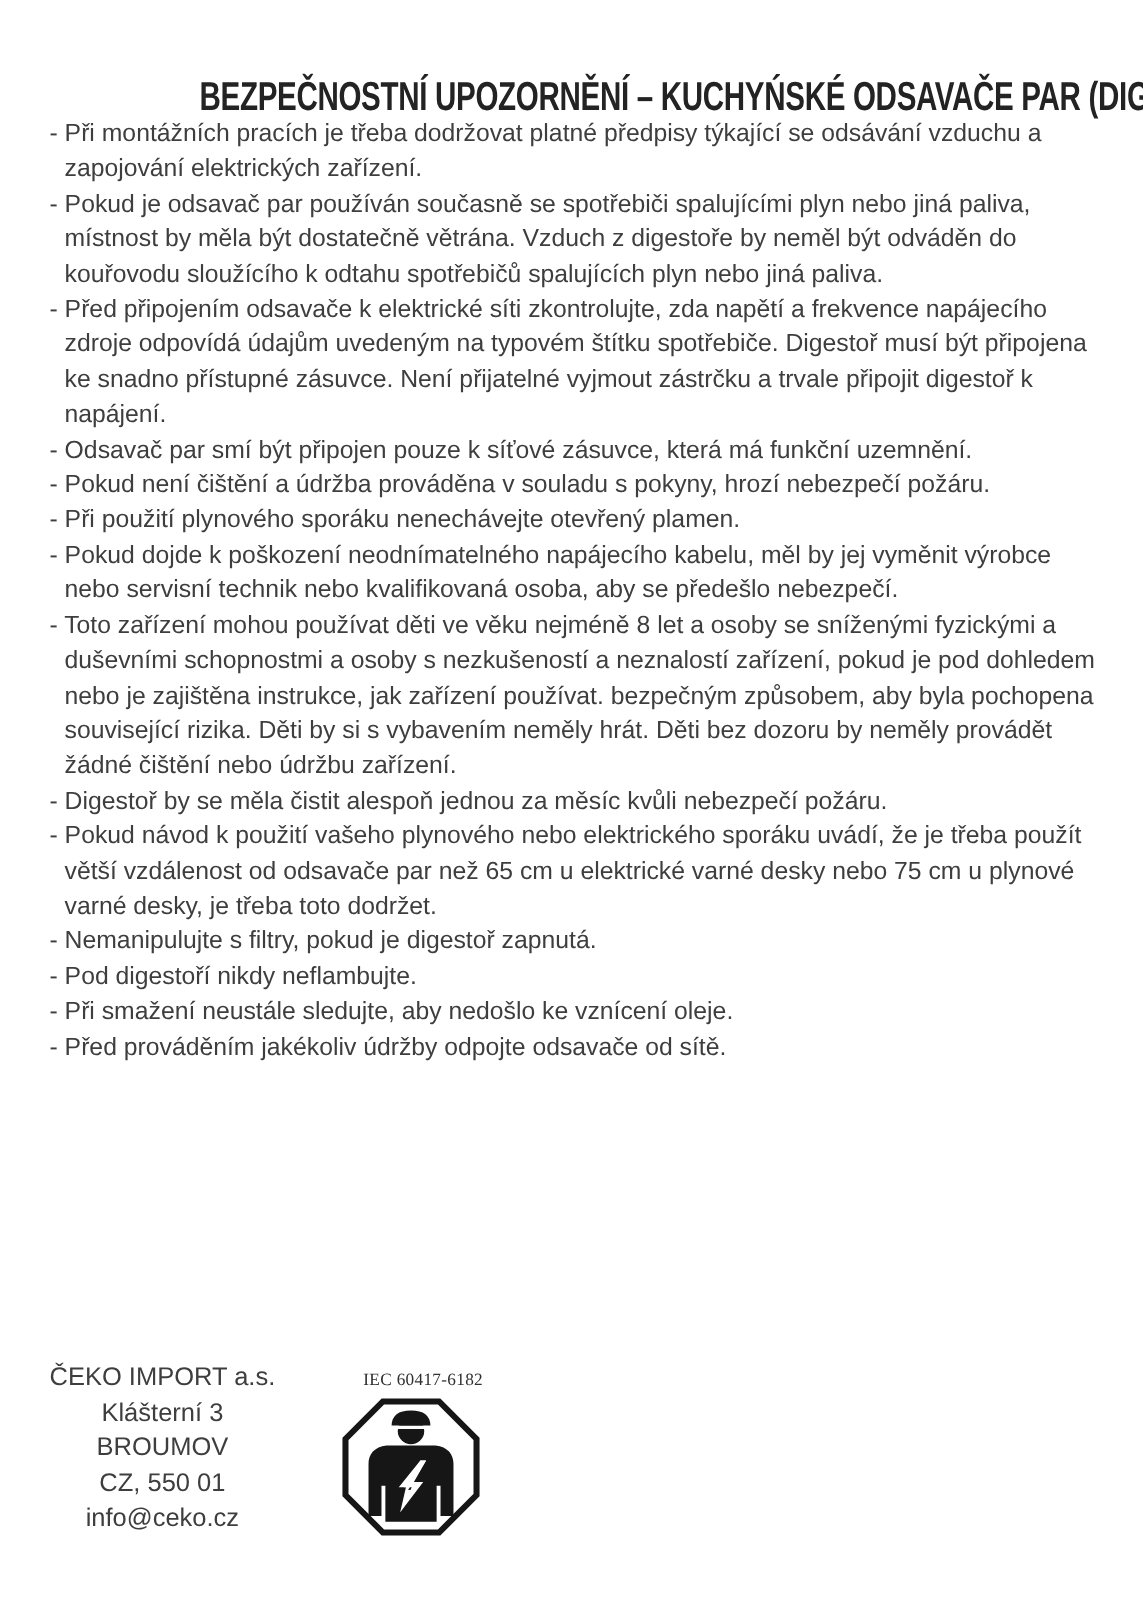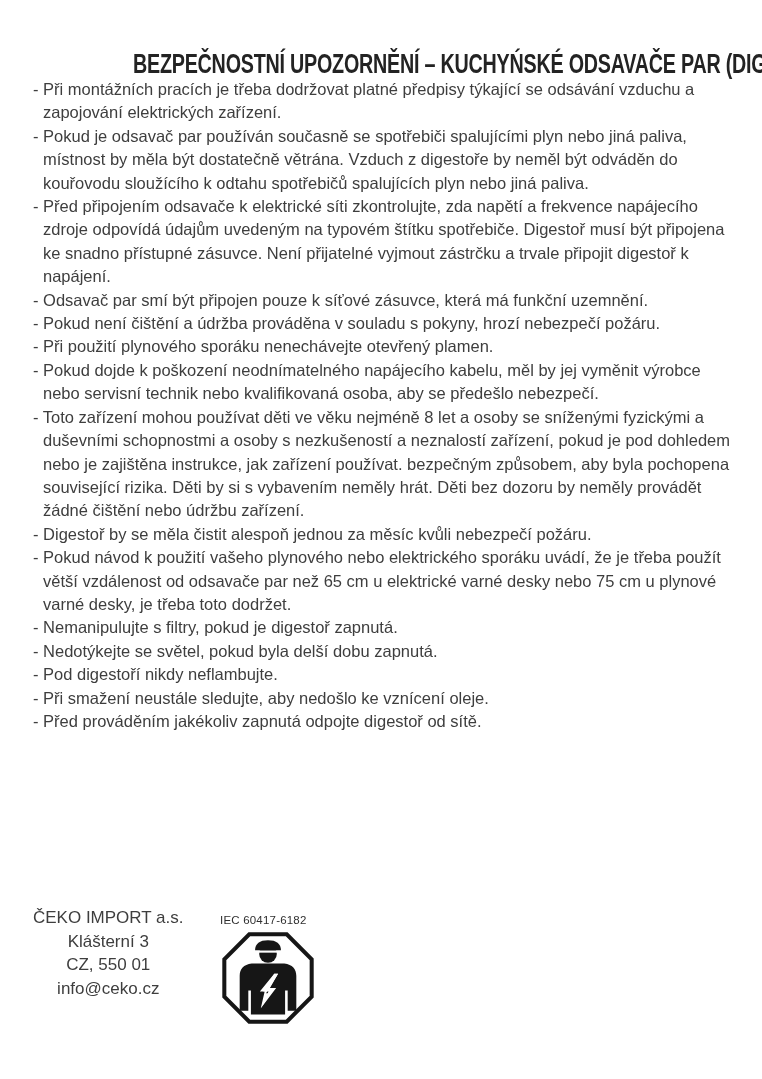--- a/index.html
+++ b/index.html
@@ -49,24 +49,25 @@
     position: absolute;
     left: 33px;
     top: 906px;
     font-size: 17px;
     line-height: 23.6px;
     color: #3e3e3e;
     text-align: center;
   }
   .iec-block {
     position: absolute;
-    left: 220px;
+    left: 210px;
     top: 913px;
     width: 112px;
-    text-align: left;
+    text-align: right;
+    font-family: Liberation Serif, serif;
   }
   .iec-label {
     font-size: 11.5px;
     letter-spacing: 0.2px;
     color: #2f2f2f;
     line-height: 14px;
   }
   .iec-symbol {
     margin-top: 3px;
   }
@@ -85,29 +86,29 @@
     <div class="bullet">- Pokud je odsavač par používán současně se spotřebiči spalujícími plyn nebo jiná paliva, místnost by měla být dostatečně větrána. Vzduch z digestoře by neměl být odváděn do kouřovodu sloužícího k odtahu spotřebičů spalujících plyn nebo jiná paliva.</div>
     <div class="bullet">- Před připojením odsavače k elektrické síti zkontrolujte, zda napětí a frekvence napájecího zdroje odpovídá údajům uvedeným na typovém štítku spotřebiče. Digestoř musí být připojena ke snadno přístupné zásuvce. Není přijatelné vyjmout zástrčku a trvale připojit digestoř k napájení.</div>
     <div class="bullet">- Odsavač par smí být připojen pouze k síťové zásuvce, která má funkční uzemnění.</div>
     <div class="bullet">- Pokud není čištění a údržba prováděna v souladu s pokyny, hrozí nebezpečí požáru.</div>
     <div class="bullet">- Při použití plynového sporáku nenechávejte otevřený plamen.</div>
     <div class="bullet">- Pokud dojde k poškození neodnímatelného napájecího kabelu, měl by jej vyměnit výrobce nebo servisní technik nebo kvalifikovaná osoba, aby se předešlo nebezpečí.</div>
     <div class="bullet">- Toto zařízení mohou používat děti ve věku nejméně 8 let a osoby se sníženými fyzickými a duševními schopnostmi a osoby s nezkušeností a neznalostí zařízení, pokud je pod dohledem nebo je zajištěna instrukce, jak zařízení používat. bezpečným způsobem, aby byla pochopena související rizika. Děti by si s vybavením neměly hrát. Děti bez dozoru by neměly provádět žádné čištění nebo údržbu zařízení.</div>
     <div class="bullet">- Digestoř by se měla čistit alespoň jednou za měsíc kvůli nebezpečí požáru.</div>
     <div class="bullet">- Pokud návod k použití vašeho plynového nebo elektrického sporáku uvádí, že je třeba použít větší vzdálenost od odsavače par než 65 cm u elektrické varné desky nebo 75 cm u plynové varné desky, je třeba toto dodržet.</div>
     <div class="bullet">- Nemanipulujte s filtry, pokud je digestoř zapnutá.</div>
-    <div class="bullet">- Nedotýkejte se světel, pokud byla delší dobu zapnutá.</div>
     <div class="bullet">- Pod digestoří nikdy neflambujte.</div>
     <div class="bullet">- Při smažení neustále sledujte, aby nedošlo ke vznícení oleje.</div>
-    <div class="bullet">- Před prováděním jakékoliv zapnutá odpojte digestoř od sítě.</div>
+    <div class="bullet">- Před prováděním jakékoliv údržby odpojte odsavače od sítě.</div>
   </div>
 
   <div class="company">
     <div>ČEKO IMPORT a.s.</div>
     <div>Klášterní 3</div>
+    <div>BROUMOV</div>
     <div>CZ, 550 01</div>
     <div>info@ceko.cz</div>
   </div>
 
   <div class="iec-block">
     <div class="iec-label">IEC 60417-6182</div>
     <svg class="iec-symbol" width="96" height="96" viewBox="0 0 100 100" aria-hidden="true">
 
       <polygon points="30.5,4.5 69.5,4.5 95.5,30.5 95.5,69.5 69.5,95.5 30.5,95.5 4.5,69.5 4.5,30.5" fill="#ffffff" stroke="#161616" stroke-width="4.2" stroke-linejoin="miter"></polygon>
 

